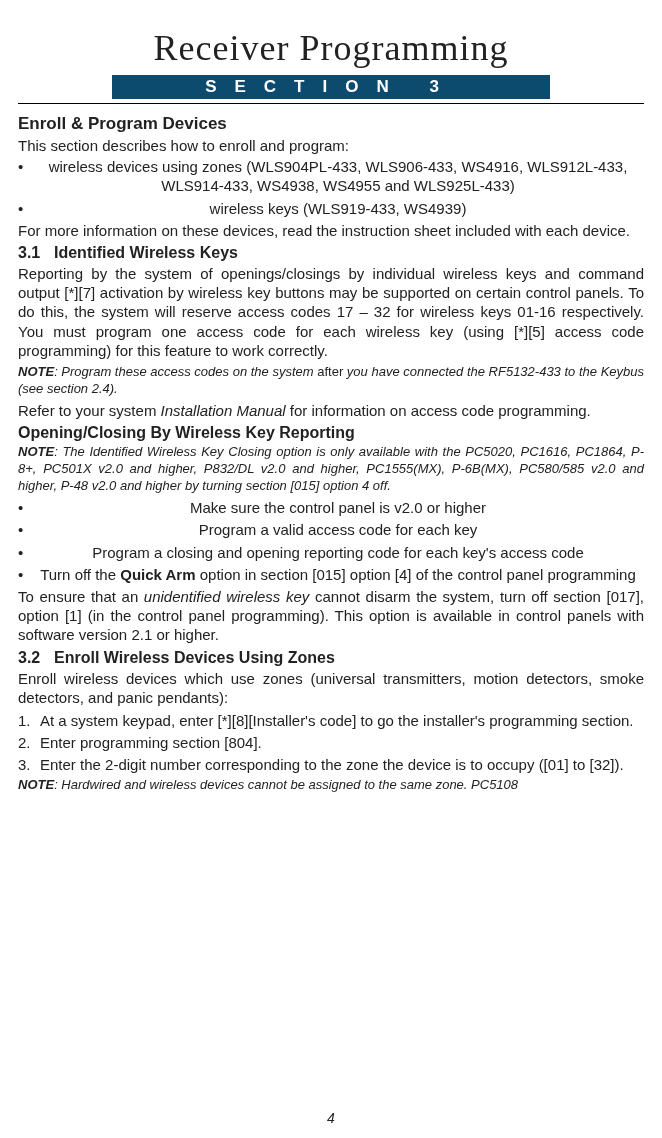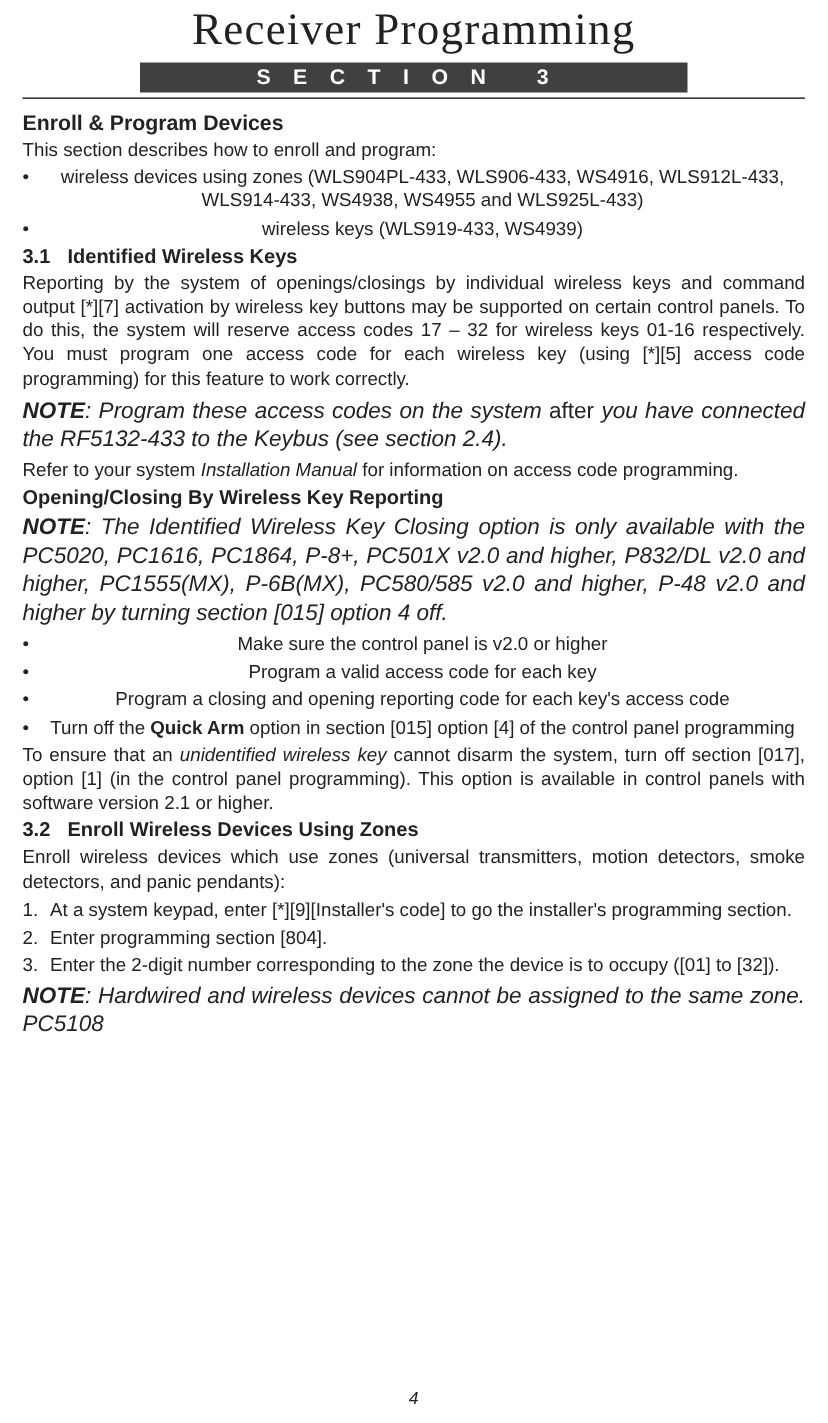--- a/index.html
+++ b/index.html
@@ -6,33 +6,33 @@
     margin: 0;
     padding: 0;
     background: #fff;
     font-family: Arial, Helvetica, sans-serif;
     color: #222;
   }
   .page {
     width: 662px;
     height: 1138px;
     box-sizing: border-box;
-    padding: 2px 18px 0 18px;
+    padding: 27px 18px 0 18px;
     position: relative;
   }
   .title {
     font-family: Georgia, "Times New Roman", serif;
     font-size: 36px;
     font-weight: 400;
     text-align: center;
     letter-spacing: 1px;
   }
   .section-bar {
     margin: 6px auto 4px auto;
-    background: #404040;
+    background: #0c4a6e;
     color: #fff;
     font-size: 17px;
     font-weight: 700;
     padding: 2px 0;
     text-align: center;
     width: 70%;
     letter-spacing: 18px;
   }
   .rule {
     border: 0;
@@ -59,21 +59,21 @@
   }
   .bullet-row .dot { width: 14px; flex: 0 0 14px; }
   .bullet-row .txt { flex: 1; text-align: center; }
   .h2 {
     font-size: 16px;
     font-weight: 700;
     margin: 4px 0 2px 0;
   }
   .h2 .num { display: inline-block; width: 36px; }
   .note-line {
-    font-size: 18px;
+    font-size: 13px;
     line-height: 1.28;
     margin: 0 0 4px 0;
     text-align: justify;
   }
   .bold { font-weight: 700; }
   .ital { font-style: italic; }
   .bi { font-weight: 700; font-style: italic; }
   .h3 {
     font-size: 16px;
     font-weight: 700;
@@ -112,20 +112,21 @@
 
   <div class="bullet-row">
     <div class="dot">•</div>
     <div class="txt">wireless devices using zones (WLS904PL-433, WLS906-433,  WS4916, WLS912L-433, WLS914-433, WS4938, WS4955 and WLS925L-433)</div>
   </div>
   <div class="bullet-row">
     <div class="dot">•</div>
     <div class="txt">wireless keys (WLS919-433, WS4939)</div>
   </div>
 
+  <div class="p">For more information on these devices, read the instruction sheet included with each device.</div>
 
   <div class="h2">
     <span class="num">3.1</span><span>Identified Wireless Keys</span>
   </div>
   <div class="p">Reporting by the system of openings/closings by individual wireless keys and command output [*][7] activation by wireless key buttons may be supported on certain control panels. To do this, the system will reserve access codes 17 – 32 for wireless keys 01-16 respectively. You must program one access code for each wireless key (using [*][5] access code programming) for this feature to work correctly.</div>
 
   <div class="note-line">
     <span class="bi">NOTE</span><span class="ital">: Program these access codes on the system </span><span>after</span><span class="ital"> you have connected the RF5132-433  to the Keybus (see section 2.4).</span>
   </div>
 
@@ -163,21 +164,21 @@
     <span>To ensure that an </span><span class="ital">unidentified wireless key</span><span> cannot disarm the system, turn off section [017], option [1] (in the control panel programming). This option is available in control panels with software version 2.1 or higher.</span>
   </div>
 
   <div class="h2">
     <span class="num">3.2</span><span>Enroll Wireless Devices Using Zones</span>
   </div>
   <div class="p">Enroll wireless devices which use zones (universal transmitters, motion detectors, smoke detectors, and panic pendants):</div>
 
   <div class="ol-row">
     <div class="num">1.</div>
-    <div class="txt">At a system keypad, enter [*][9][Installer's code] to go the installer's programming section.</div>
+    <div class="txt">At a system keypad, enter [*][8][Installer's code] to go the installer's programming section.</div>
   </div>
   <div class="ol-row">
     <div class="num">2.</div>
     <div class="txt">Enter programming section [804].</div>
   </div>
   <div class="ol-row">
     <div class="num">3.</div>
     <div class="txt">Enter the 2-digit number corresponding to the zone the device is to occupy ([01] to [32]).</div>
   </div>
 

